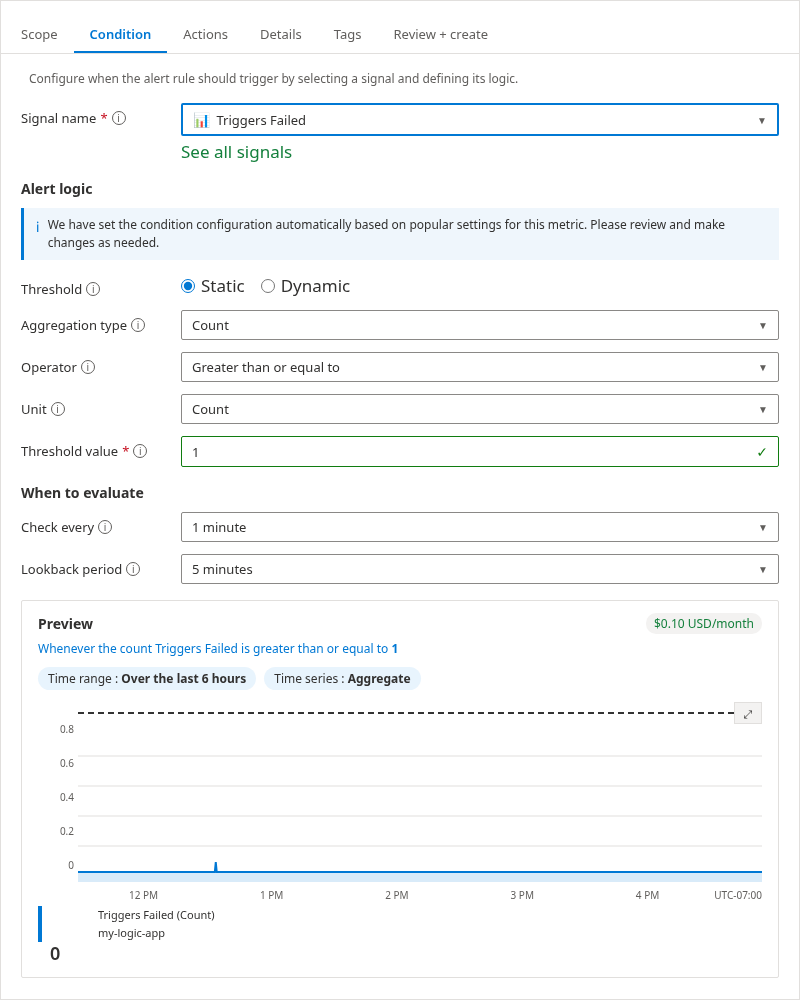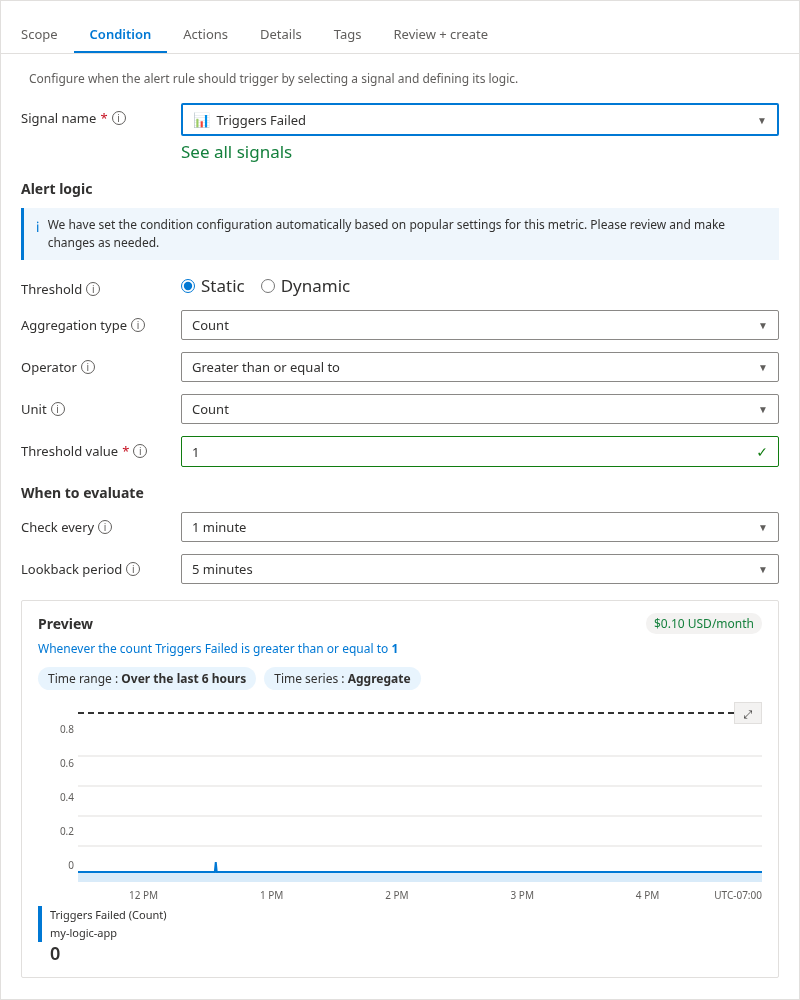--- a/index.html
+++ b/index.html
@@ -287,20 +287,21 @@
     .legend-color-bar {
       width: 4px;
       height: 36px;
       background: #0078d4;
       flex-shrink: 0;
     }
     .legend-text {
       font-size: 11px;
       color: #323130;
       line-height: 1.6;
+      margin-left: 48px;
     }
     .legend-value {
       font-size: 18px;
       font-weight: 600;
       color: #323130;
     }
     
     .chart-wrapper {
       position: relative;
       padding-left: 40px;

